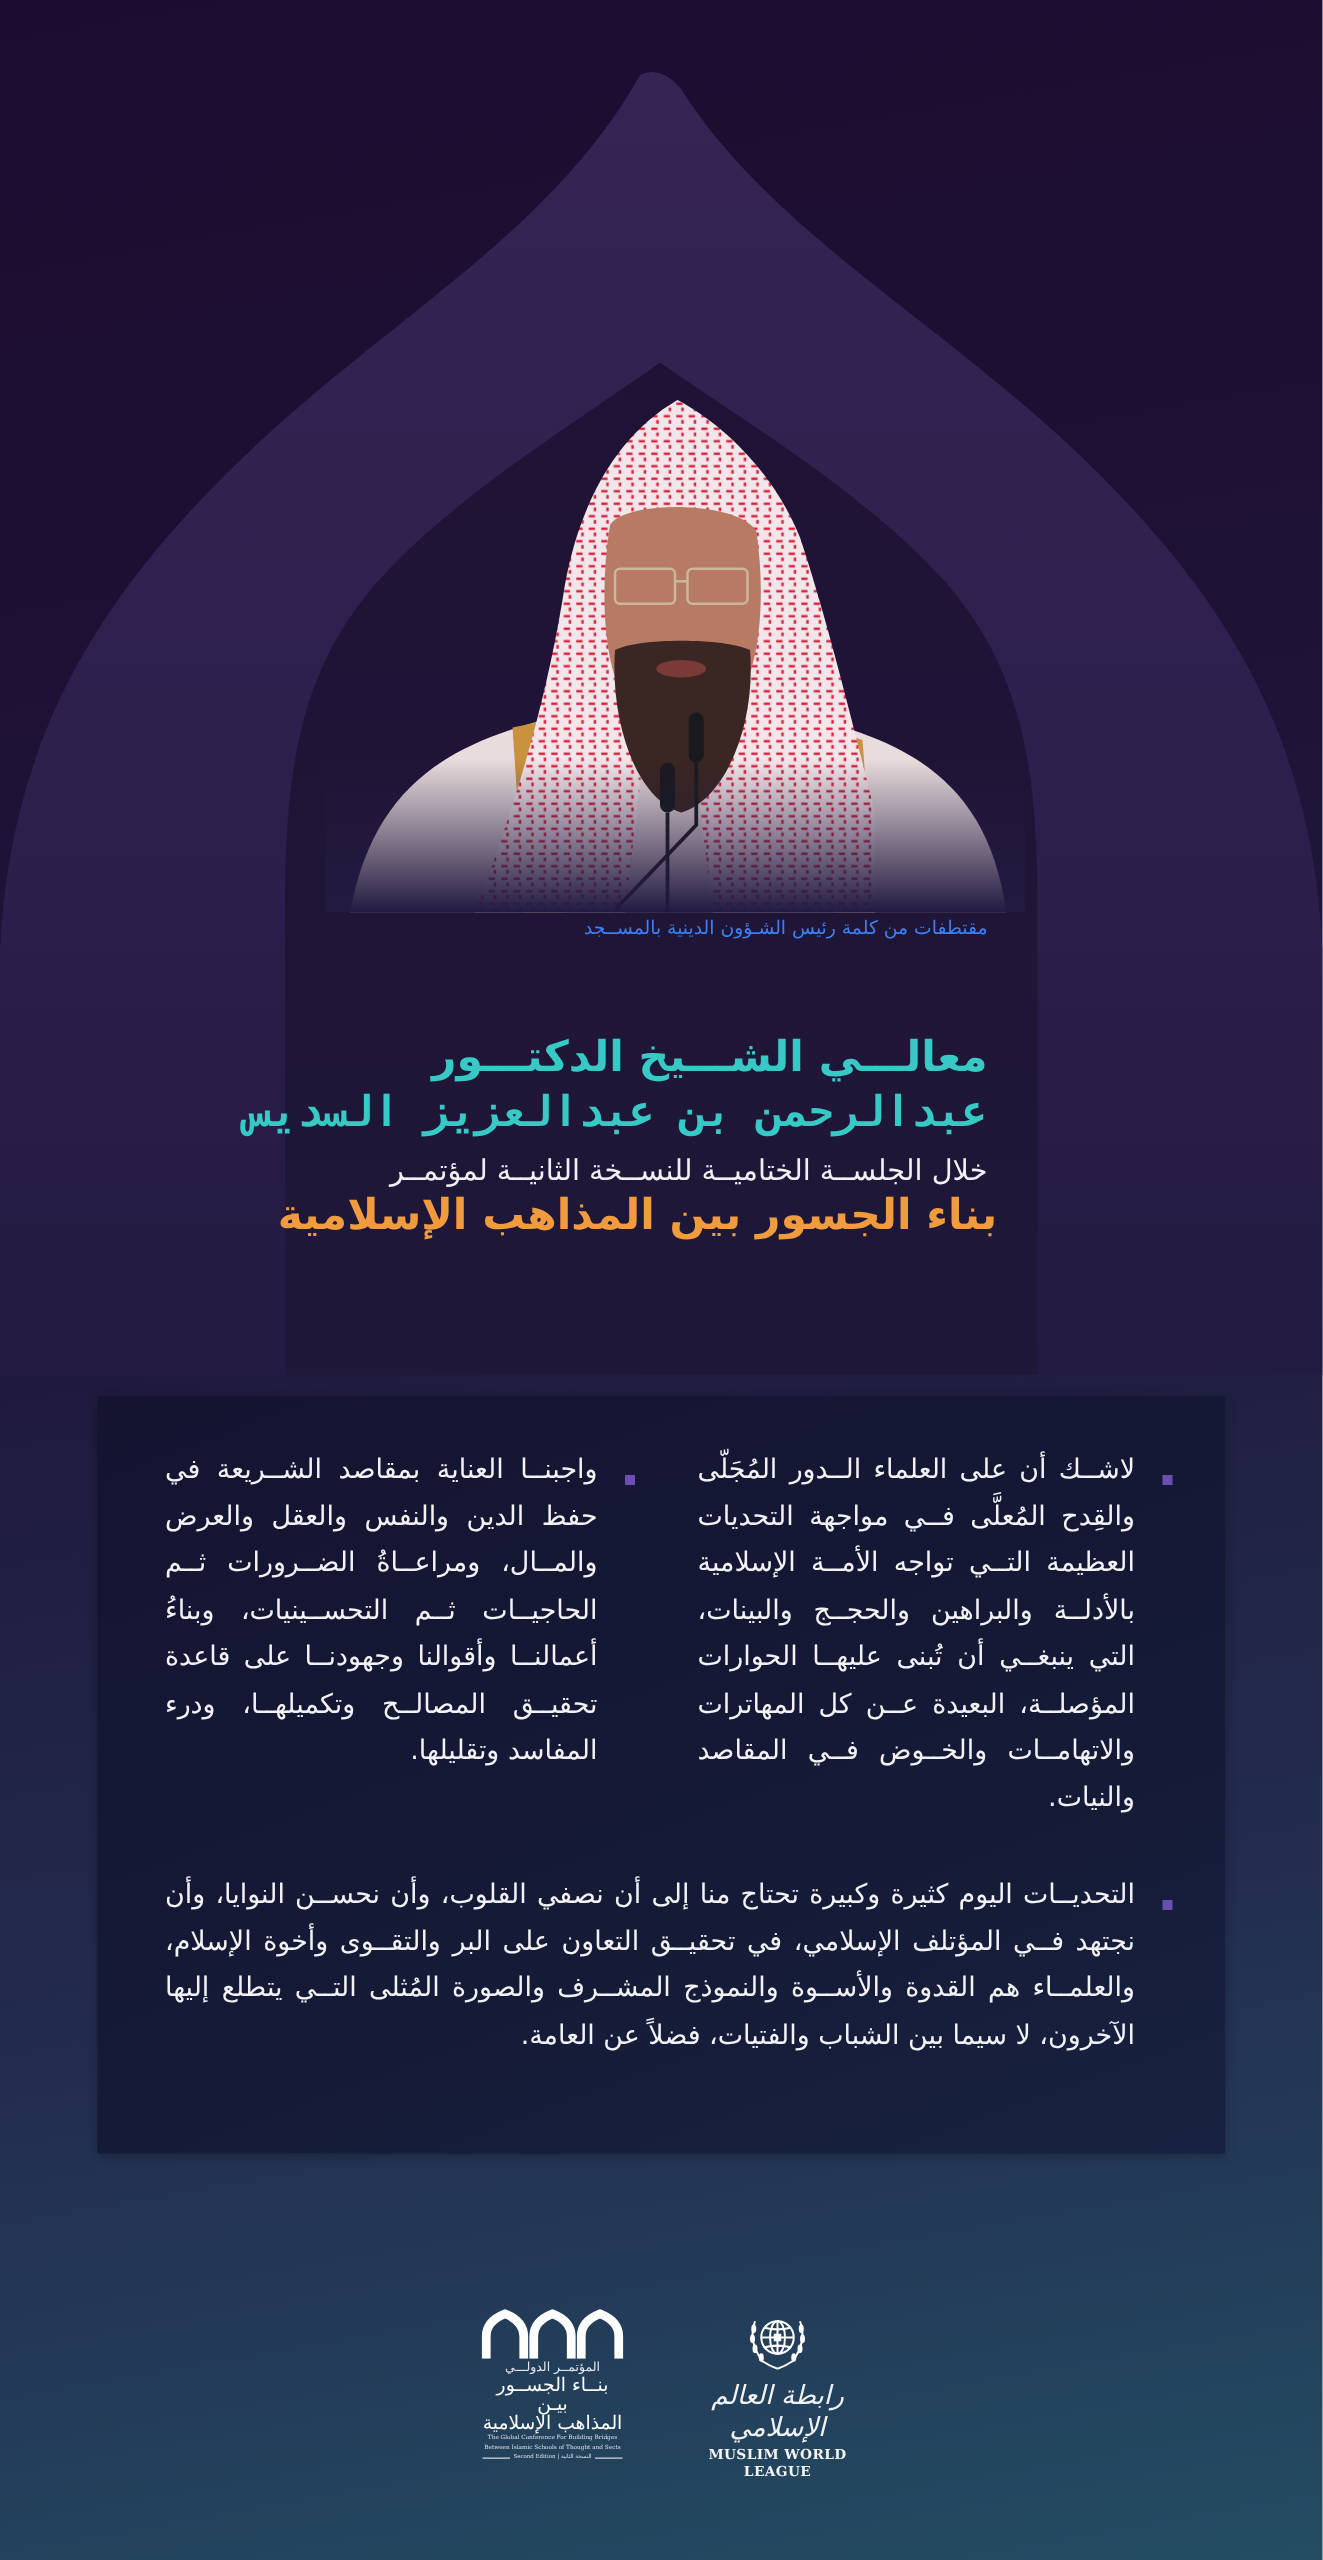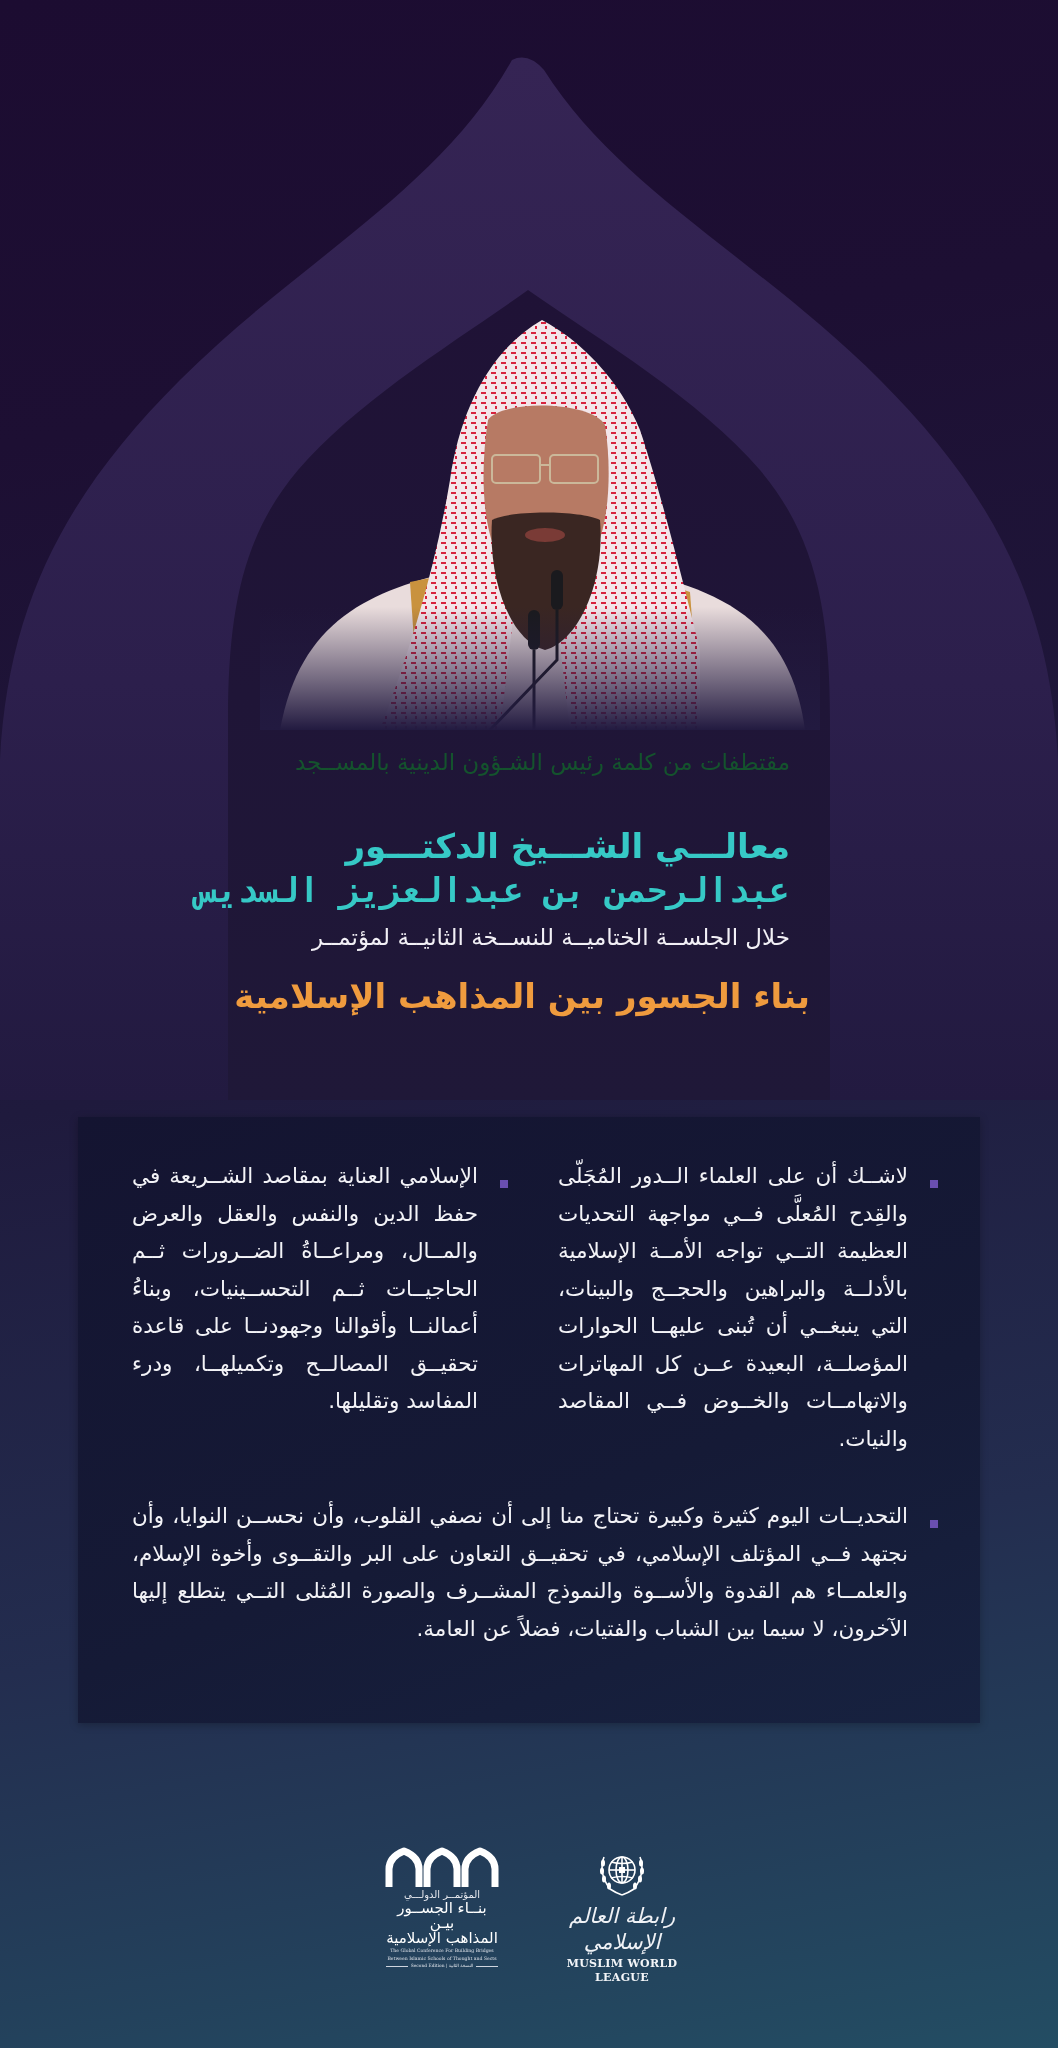--- a/index.html
+++ b/index.html
@@ -20,21 +20,21 @@
     overflow: hidden;
   }
   .portrait svg { width: 100%; height: 100%; display: block; }
 
   
   .intro {
     position: absolute; left: 230px; width: 560px; direction: rtl; text-align: right;
   }
   .intro-line {
     position: absolute; right: 0; top: 0; width: 560px;
-    font-size: 23px; line-height: 34px; color: #14532d; white-space: nowrap; margin-top: 20px;
+    font-size: 15px; line-height: 34px; color: #3b82f6; white-space: nowrap;
   }
   .title-cyan {
     position: absolute; width: 600px; right: 0;
     font-size: 34px; font-weight: bold; line-height: 46px; color: #36c9c6; white-space: nowrap; margin-top: 23px;
   }
   .subtitle {
     position: absolute; right: 0; width: 560px;
     font-size: 23px; line-height: 34px; color: #f2f0f6; white-space: nowrap;
   }
   .title-orange {
@@ -134,29 +134,29 @@
     <path d="M 274 330 L 274 410" stroke="#1a1a1e" stroke-width="3" fill="none"></path>
     <rect x="0" y="0" width="560" height="410" fill="url(#fadeBottom)"></rect>
   </svg>
 </div>
 
 <div class="intro" style="top:725px; height:290px;">
   <div class="intro-line" style="top:0;">مقتطفات من كلمة  رئيس الشـؤون الدينية بالمســجد</div>
   <div class="title-cyan" style="top:75px;">معالـــي الشـــيخ الدكتـــور</div>
   <div class="title-cyan" style="top:122px;font-family:Liberation Mono, monospace;">عبدالرحمن بن عبدالعزيز السديس</div>
   <div class="subtitle" style="top:195px;">خلال الجلســة الختاميــة للنســخة الثانيــة لمؤتمــر</div>
-  <div class="title-orange" style="top:248px;">بناء الجسور بين المذاهب الإسلامية</div>
+  <div class="title-orange" style="top:224px;text-align:center;">بناء الجسور بين المذاهب الإسلامية</div>
 </div>
 
 <div class="panel">
   <span class="bullet b1"></span>
   <div class="para para-right">لاشــك أن على العلماء الــدور المُجَلّى والقِدح المُعلَّى فــي مواجهة التحديات العظيمة التــي تواجه الأمــة الإسلامية بالأدلــة والبراهين والحجــج والبينات، التي ينبغــي أن تُبنى عليهــا الحوارات المؤصلــة، البعيدة عــن كل المهاترات والاتهامــات والخــوض فــي المقاصد والنيات.</div>
 
   <span class="bullet b2"></span>
-  <div class="para para-left">الإسلامي العناية بمقاصد الشــريعة في حفظ الدين والنفس والعقل والعرض والمــال، ومراعــاةُ الضــرورات ثــم الحاجيــات ثــم التحســينيات، وبناءُ أعمالنــا وأقوالنا وجهودنــا على قاعدة تحقيــق المصالــح وتكميلهــا، ودرء المفاسد وتقليلها.</div>
+  <div class="para para-left">واجبنــا العناية بمقاصد الشــريعة في حفظ الدين والنفس والعقل والعرض والمــال، ومراعــاةُ الضــرورات ثــم الحاجيــات ثــم التحســينيات، وبناءُ أعمالنــا وأقوالنا وجهودنــا على قاعدة تحقيــق المصالــح وتكميلهــا، ودرء المفاسد وتقليلها.</div>
 
   <span class="bullet b3"></span>
   <div class="para para-bottom">التحديــات اليوم كثيرة وكبيرة تحتاج منا إلى أن نصفي القلوب، وأن نحســن النوايا، وأن نجتهد فــي المؤتلف الإسلامي، في تحقيــق التعاون على البر والتقــوى وأخوة الإسلام، والعلمــاء هم القدوة والأســوة والنموذج المشــرف والصورة المُثلى التــي يتطلع إليها الآخرون، لا سيما بين الشباب والفتيات، فضلاً عن العامة.</div>
 </div>
 
 <div class="logo-bridges">
   <svg viewBox="0 0 114 42">
     <g fill="none" stroke="#ffffff" stroke-width="7" stroke-linejoin="round">
       <path d="M 4 42 L 4 24 Q 4 12 19 6 Q 34 12 34 24 L 34 42"></path>
       <path d="M 42 42 L 42 24 Q 42 12 57 6 Q 72 12 72 24 L 72 42"></path>

